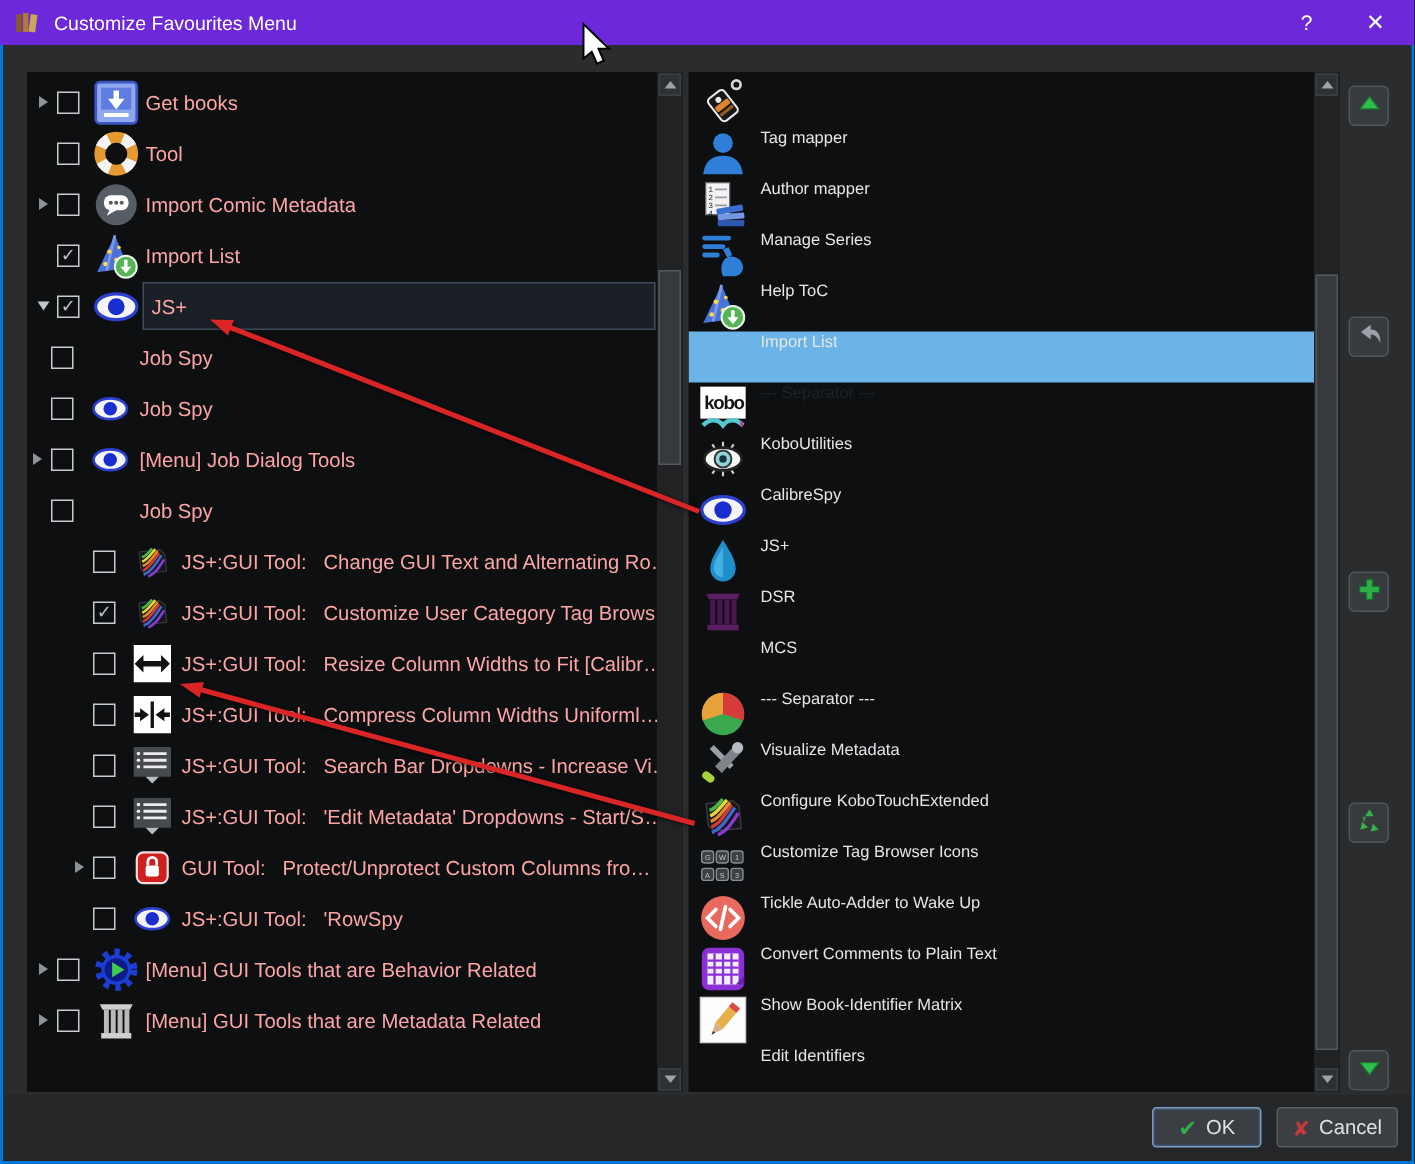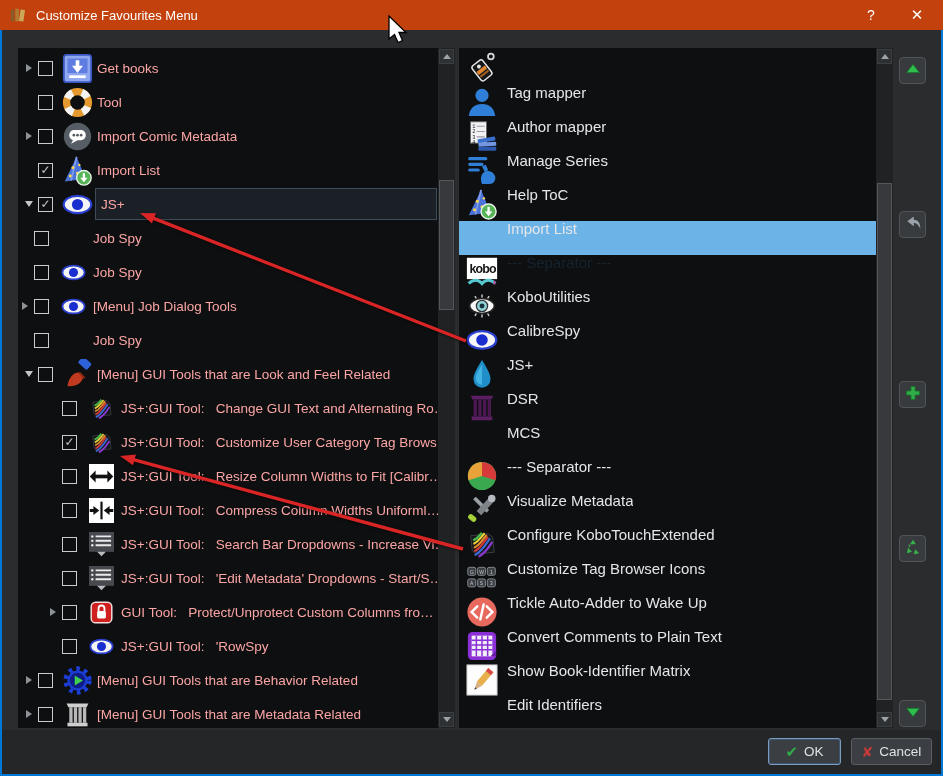--- a/index.html
+++ b/index.html
@@ -7,21 +7,21 @@
   .window{
     position:relative;width:943px;height:776px;background:#2a2c2e;
     font-family:"Liberation Sans",sans-serif;overflow:hidden;
   }
   .win-border{position:absolute;background:#0078d7;pointer-events:none;z-index:60;}
   .wb-left{left:0;top:30px;width:2px;bottom:0;}
   .wb-right{right:0;top:30px;width:2px;bottom:0;}
   .wb-bottom{left:0;bottom:0;height:2px;right:0;}
 
   
-  .titlebar{position:absolute;left:0;top:0;width:943px;height:30px;background:#c2410c;
+  .titlebar{position:absolute;left:0;top:0;width:943px;height:30px;background:#6d28d9;
     display:flex;align-items:center;z-index:5;}
   .title-icon{margin-left:9px;width:18px;height:18px;flex:none;display:flex;}
   .title-text{color:#ffffff;font-size:13px;margin-left:9px;}
   .tb-btn{position:absolute;top:0;width:44px;height:30px;color:#ffffff;font-size:14px;
     display:flex;align-items:center;justify-content:center;cursor:default;}
   .tb-help{right:50px;}
   .tb-close{right:4px;font-size:15px;}
 
   
   .panel{position:absolute;top:48px;height:680px;background:#0e0f10;}
@@ -44,21 +44,21 @@
   .lvl1 .ric svg,.lvl2 .ric svg{width:25px;height:25px;}
   .tlabel{white-space:pre;color:#fca5a5;font-size:13.5px;padding-left:2px;overflow:hidden;}
   .editbox{flex:1;height:32px;margin-right:1px;background:#1b2027;border:1px solid #3d4b5a;
     display:flex;align-items:center;}
   .editbox .tlabel{padding-left:5px;}
 
   
   .rrow{display:flex;align-items:center;height:34px;padding-left:4px;}
   .rrow .ric{width:38px;}
   .rrow .ric svg{width:32px;height:32px;}
-  .rlabel{white-space:pre;color:#e4e6e8;font-size:15px;padding-left:6px;overflow:hidden;margin-top:48px;}
+  .rlabel{white-space:pre;color:#e4e6e8;font-size:11px;padding-left:6px;overflow:hidden;margin-top:48px;}
   .rrow.sel{background:#6cb3e8;}
   .rrow.sel .rlabel{color:#16242f;}
 
   
   .scrollbar{position:absolute;top:0;right:0;width:17px;height:100%;background:#202224;z-index:3;}
   .sb-btn{position:absolute;left:1px;width:15px;height:15px;background:#2e3133;border:1px solid #3c3f42;
     display:flex;align-items:center;justify-content:center;}
   .sb-up{top:1px;} .sb-down{bottom:1px;}
   .sb-tri-u{width:0;height:0;border-bottom:5px solid #9ea3a7;border-left:4px solid transparent;border-right:4px solid transparent;}
   .sb-tri-d{width:0;height:0;border-top:5px solid #9ea3a7;border-left:4px solid transparent;border-right:4px solid transparent;}
@@ -209,34 +209,20 @@
               <circle cx="18" cy="12" r="6.5" fill="#1a2ed0"></circle>
             </svg>
           </span>
           <span class="tlabel">[Menu] Job Dialog Tools</span>
         </div>
         <div class="trow lvl1">
           <span class="arrow"></span>
           <span class="cb"></span>
           <span class="ric"></span>
           <span class="tlabel">Job Spy</span>
-        </div>
-        <div class="trow lvl0">
-          <span class="arrow">
-            <div class="tri-d"></div>
-          </span>
-          <span class="cb"></span>
-          <span class="ric">
-            <svg viewBox="0 0 34 34">
-              <rect x="19" y="0" width="13" height="9" rx="2" transform="rotate(42 25 4)" fill="#2e62d9"></rect>
-              <path d="M6 30c1-9 7-16 13-15 3 1 5 3 4 6-3 7-9 9-17 9z" fill="#bf3a1e"></path>
-              <path d="M19 15l6 6" stroke="#8a2a12" stroke-width="2"></path>
-            </svg>
-          </span>
-          <span class="tlabel">[Menu] GUI Tools that are Look and Feel Related</span>
         </div>
         <div class="trow lvl2">
           <span class="arrow"></span>
           <span class="cb"></span>
           <span class="ric">
             <svg viewBox="0 0 34 34">
               <g transform="rotate(-6 17 17)">
                 <path d="M6 7h19l4 4v16H10l-4-4z" fill="#15171a" stroke="#3a3d42"></path>
                 <g fill="none" stroke-width="2.4">
                   <path d="M8 24c7-2 10-8 16-14" stroke="#d23a3a"></path>

